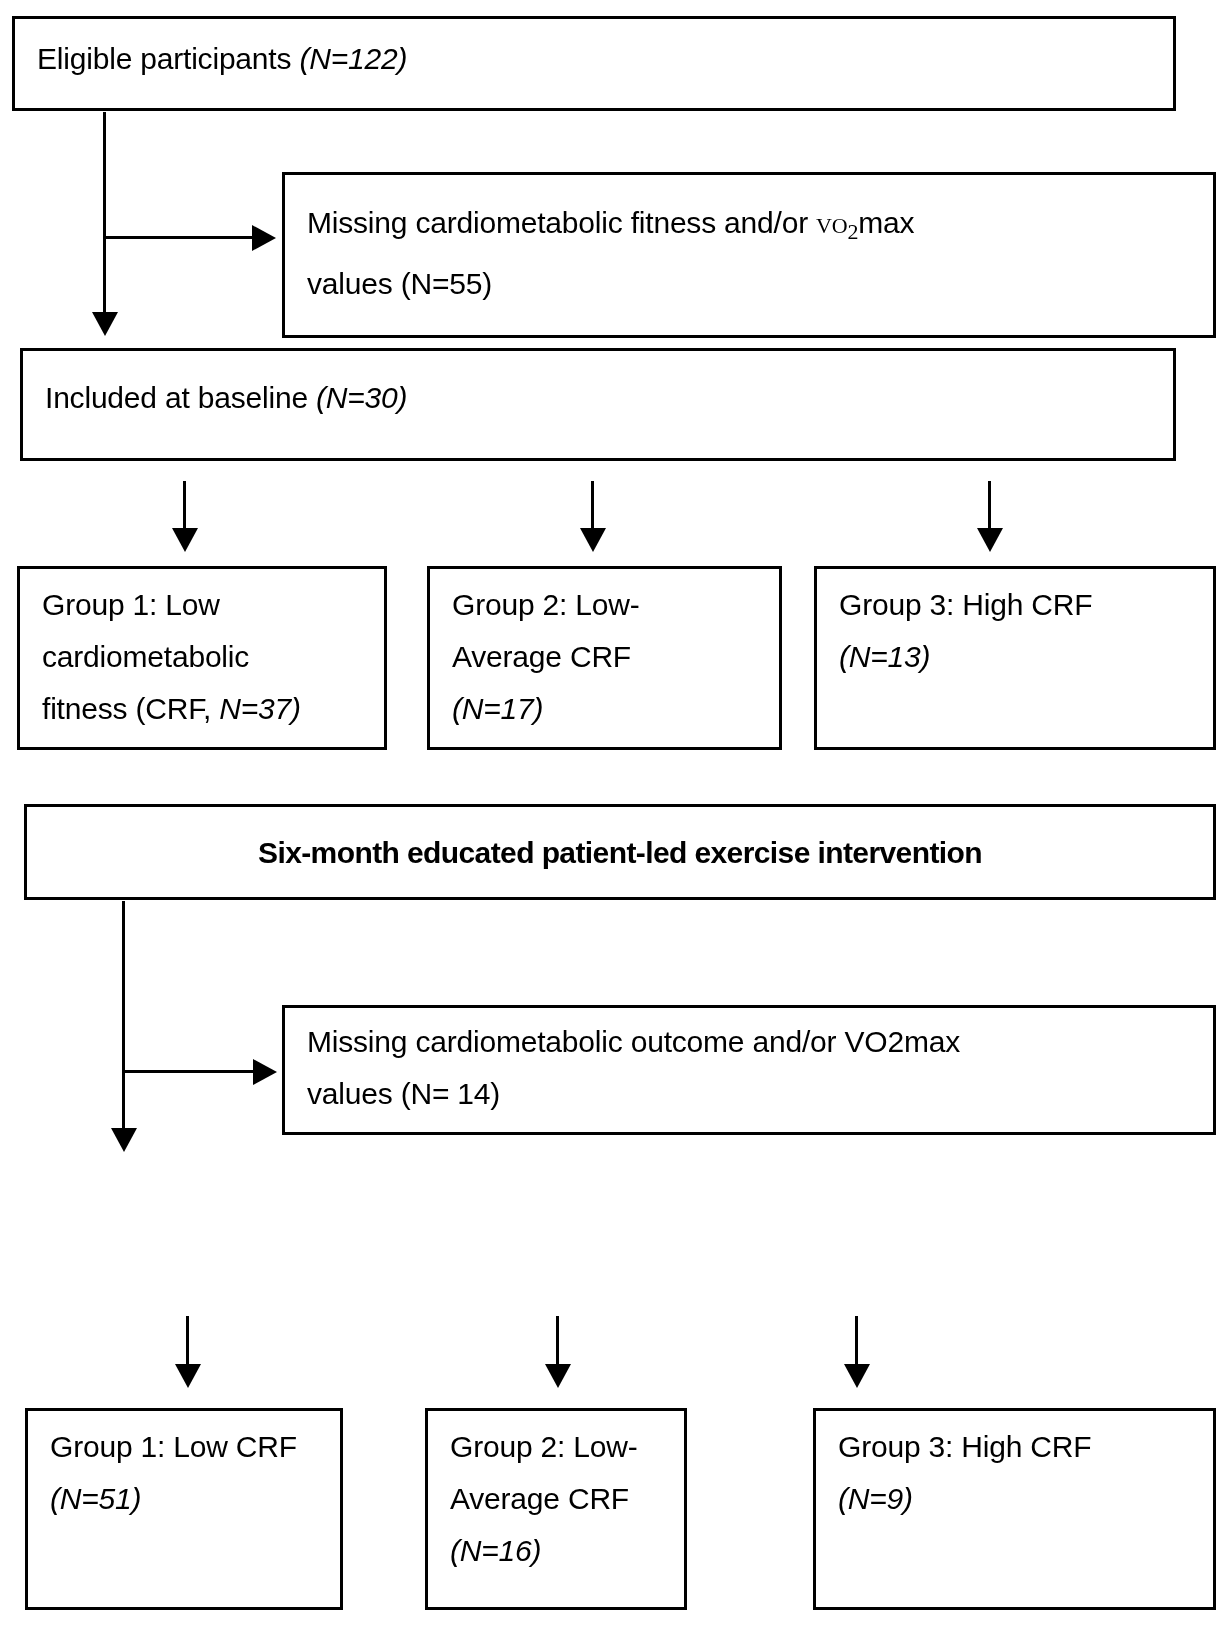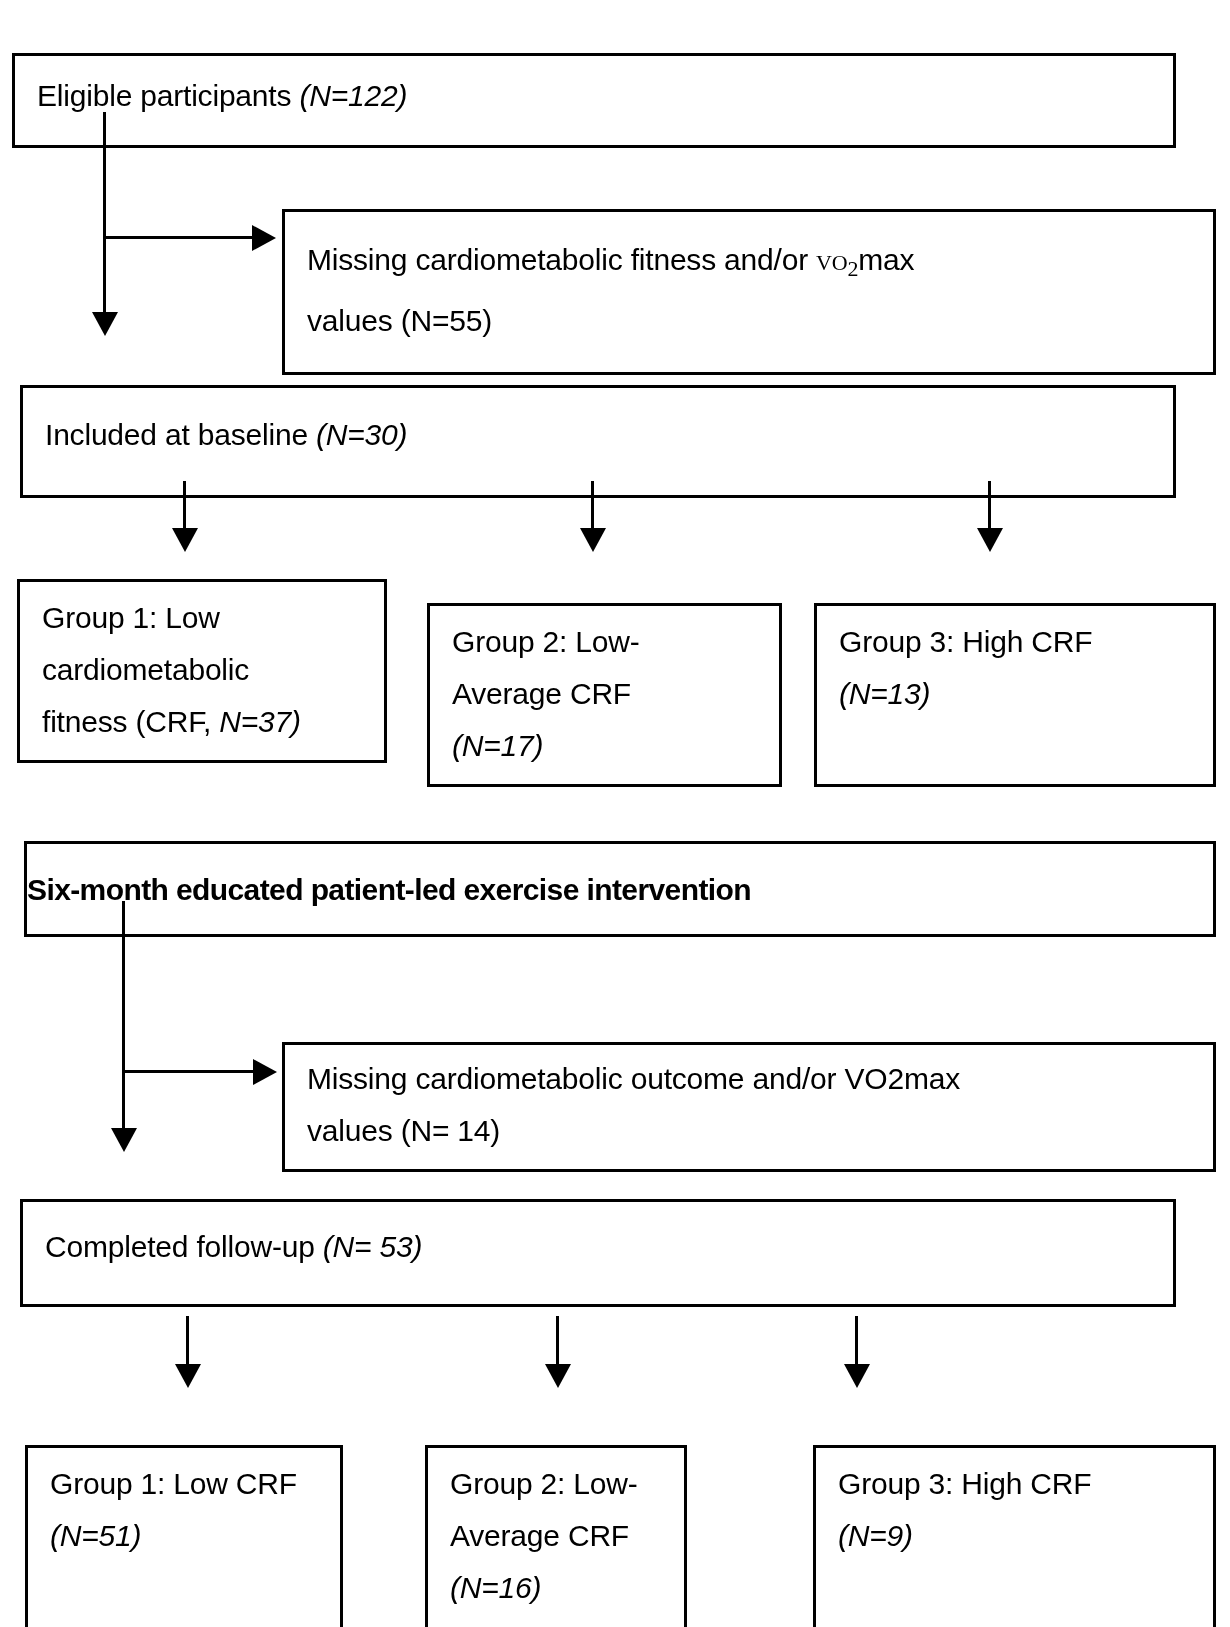--- a/index.html
+++ b/index.html
@@ -14,34 +14,34 @@
     background: #ffffff;
     font-family: "Liberation Sans", sans-serif;
     color: #000000;
     overflow: hidden;
   }
   .box {
     position: absolute;
     box-sizing: border-box;
     border: 3px solid #000000;
     background: #ffffff;
-    margin-top: 37px;
   }
   .box .txt {
     position: absolute;
     left: 22px;
     right: 14px;
     font-size: 30px;
     line-height: 52px;
     letter-spacing: -0.2px;
     white-space: pre-wrap;
   }
   .txt.center {
     left: 0;
     right: 0;
+    text-align: center;
     font-weight: bold;
     letter-spacing: -0.6px;
   }
   .ital { font-style: italic; }
   .serif-vo {
     font-family: "Liberation Serif", serif;
     font-size: 22px;
   }
   .sub {
     font-family: "Liberation Serif", serif;
@@ -101,21 +101,21 @@
 
   <div class="vline" style="left:183px; top:481px; height:56px;"></div>
   <div class="arrow-down" style="left:172px; top:528px;"></div>
 
   <div class="vline" style="left:591px; top:481px; height:56px;"></div>
   <div class="arrow-down" style="left:580px; top:528px;"></div>
 
   <div class="vline" style="left:988px; top:481px; height:56px;"></div>
   <div class="arrow-down" style="left:977px; top:528px;"></div>
 
-  <div class="box" style="left:17px; top:542px; width:370px; height:184px;">
+  <div class="box" style="left:17px; top:566px; width:370px; height:184px;">
     <div class="txt" style="top:10px;"><span>Group 1: Low
 cardiometabolic
 fitness (CRF, </span><span class="ital">N=37)</span></div>
   </div>
 
   <div class="box" style="left:427px; top:566px; width:355px; height:184px;">
     <div class="txt" style="top:10px;"><span>Group 2: Low-
 Average CRF
 </span><span class="ital">(N=17)</span></div>
   </div>
@@ -132,23 +132,20 @@
   <div class="vline" style="left:122px; top:901px; height:240px;"></div>
   <div class="arrow-down" style="left:111px; top:1128px;"></div>
 
   <div class="hline" style="left:125px; top:1070px; width:132px;"></div>
   <div class="arrow-right" style="left:253px; top:1059px;"></div>
 
   <div class="box" style="left:282px; top:1005px; width:934px; height:130px;">
     <div class="txt" style="top:8px;"><span>Missing cardiometabolic outcome and/or VO2max</span><br><span>values (N= 14)</span></div>
   </div>
 
-  <div class="box" style="left:20px; top:1162px; width:1156px; height:108px;">
-    <div class="txt" style="top:19px;"><span>Completed follow-up </span><span class="ital">(N= 53)</span></div>
-  </div>
 
   <div class="vline" style="left:186px; top:1316px; height:58px;"></div>
   <div class="arrow-down" style="left:175px; top:1364px;"></div>
 
   <div class="vline" style="left:556px; top:1316px; height:58px;"></div>
   <div class="arrow-down" style="left:545px; top:1364px;"></div>
 
   <div class="vline" style="left:855px; top:1316px; height:58px;"></div>
   <div class="arrow-down" style="left:844px; top:1364px;"></div>
 

